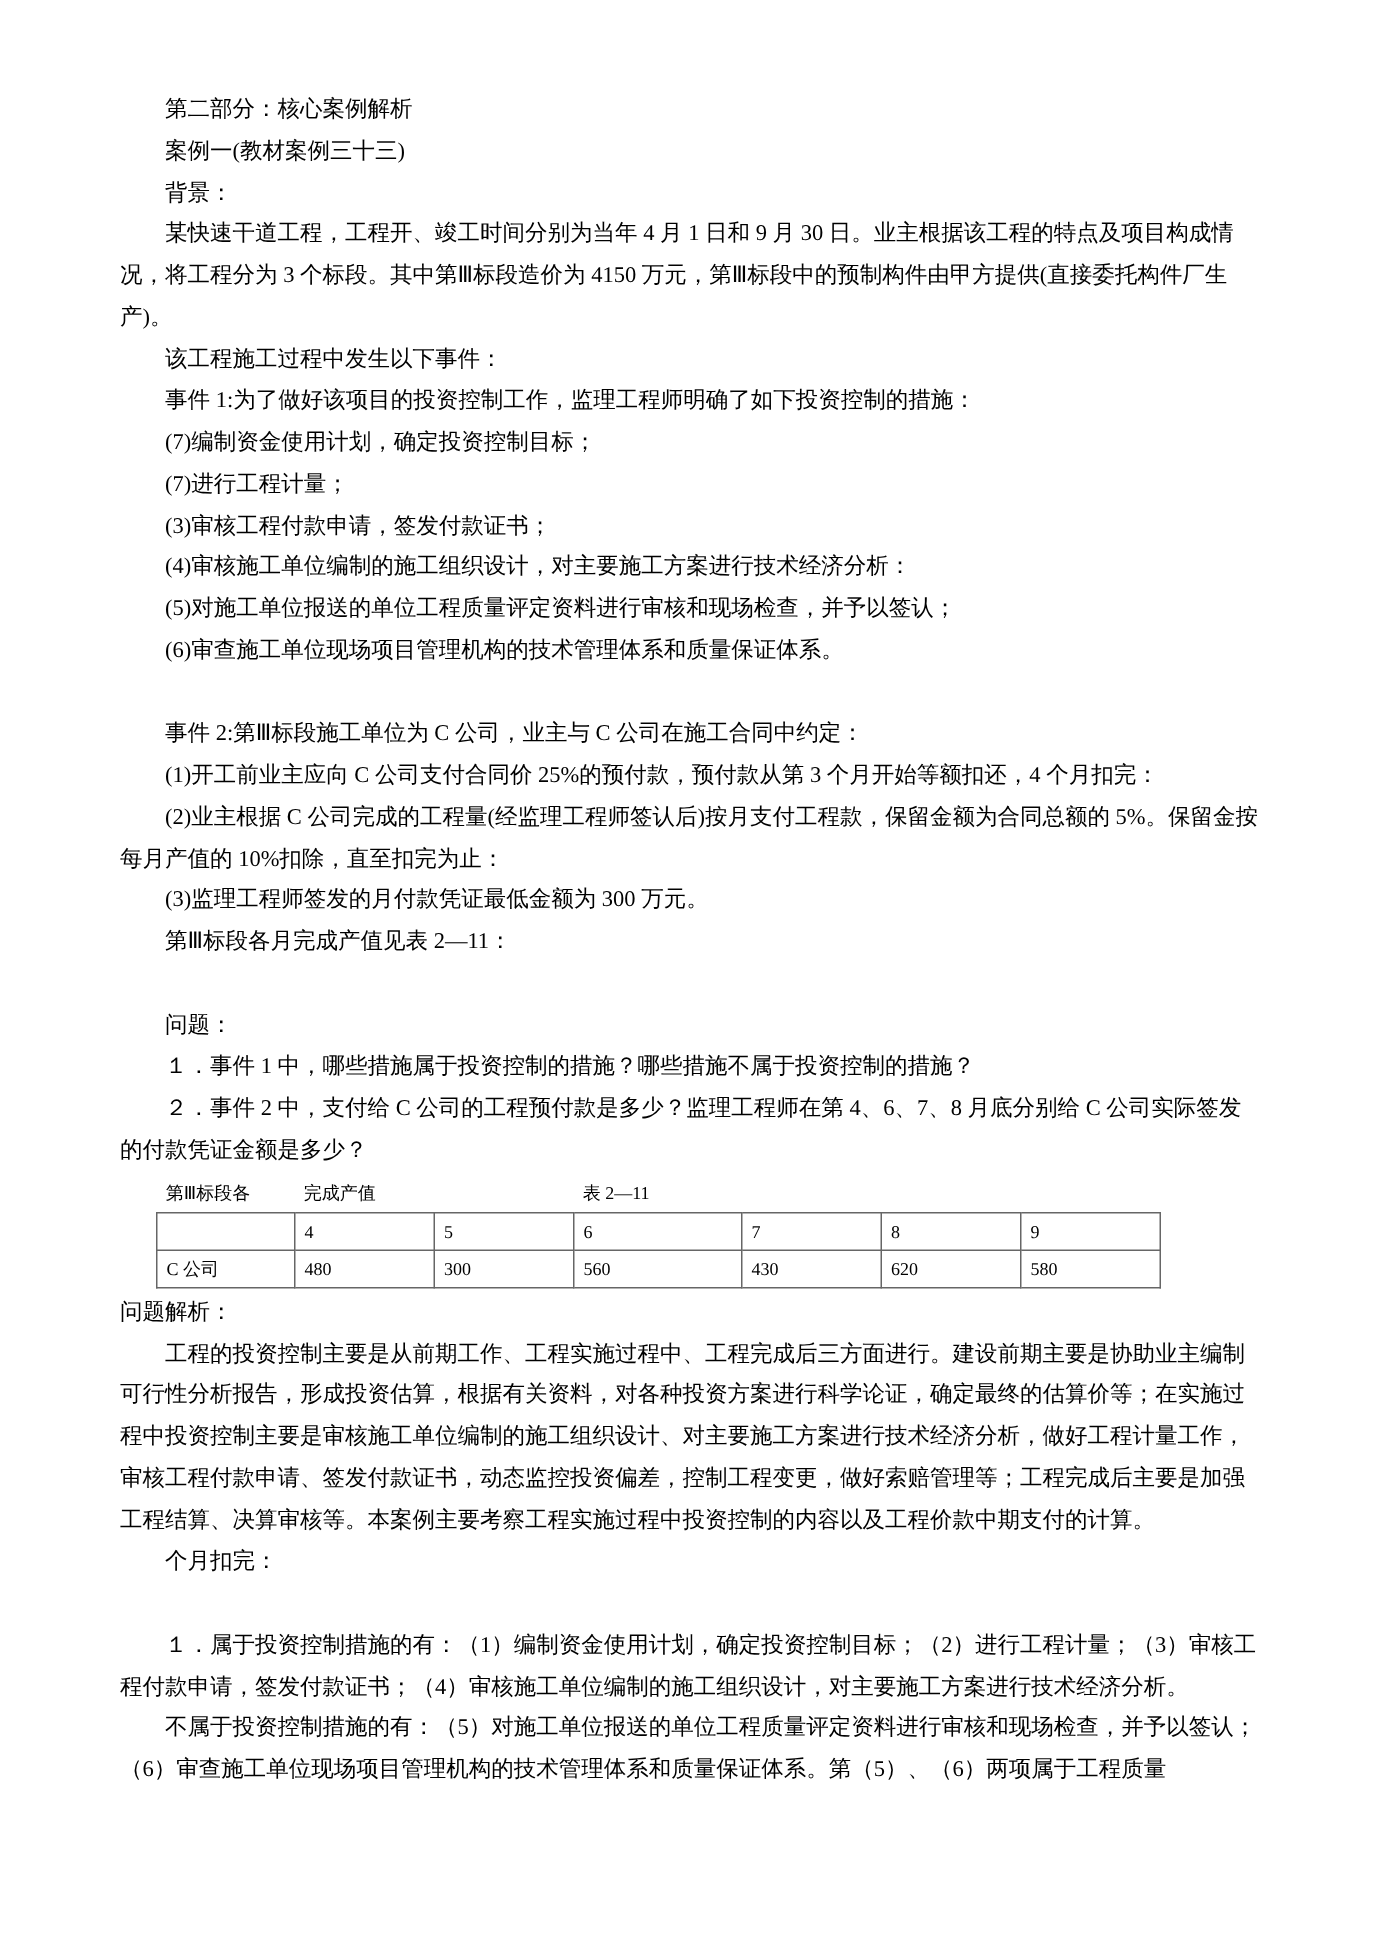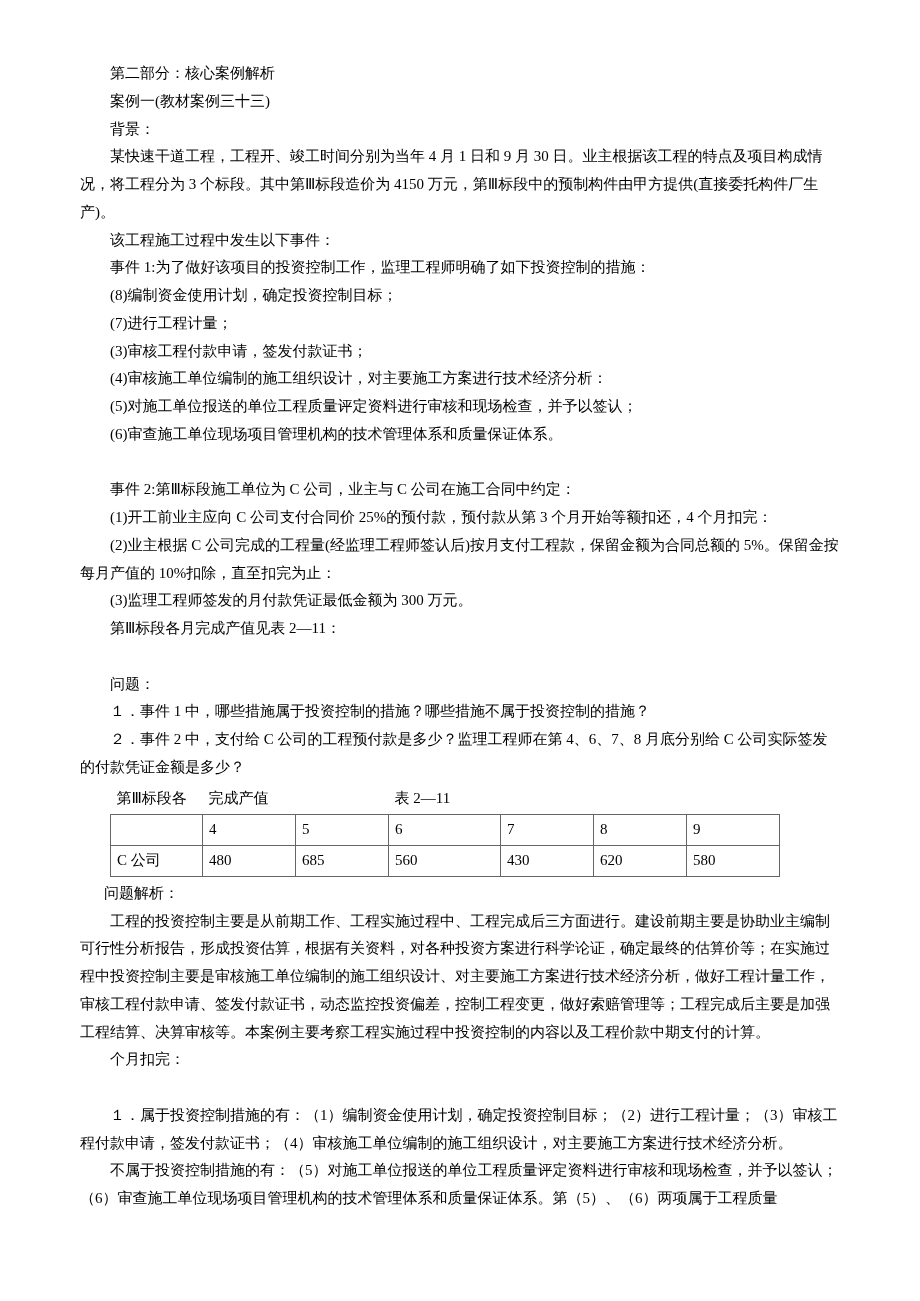--- a/index.html
+++ b/index.html
@@ -17,31 +17,30 @@
       font-weight: normal;
     }
     p {
       margin: 0;
     }
     .indent-1 {
       text-indent: 2em;
     }
     .indent-0 {
       text-indent: 0;
-      margin-left: 24px;
     }
     .gap {
       height: 1.85em;
     }
     table {
       border-collapse: collapse;
       margin-left: 2em;
       margin-top: 0.2em;
       margin-bottom: 0.2em;
-      font-size: 15px;
+      font-size: 12px;
     }
     td {
       border: 1px solid #666;
       padding: 1px 6px;
       min-width: 80px;
       height: 22px;
     }
     .table-title-row td {
       border: none;
       padding: 0 6px 2px 6px;
@@ -53,21 +52,21 @@
   </style>
 </head>
 <body>
 
 <p class="indent-1 bold">第二部分：核心案例解析</p>
 <p class="indent-1">案例一(教材案例三十三)</p>
 <p class="indent-1">背景：</p>
 <p class="indent-1">某快速干道工程，工程开、竣工时间分别为当年 4 月 1 日和 9 月 30 日。业主根据该工程的特点及项目构成情况，将工程分为 3 个标段。其中第Ⅲ标段造价为 4150 万元，第Ⅲ标段中的预制构件由甲方提供(直接委托构件厂生产)。</p>
 <p class="indent-1">该工程施工过程中发生以下事件：</p>
 <p class="indent-1">事件 1:为了做好该项目的投资控制工作，监理工程师明确了如下投资控制的措施：</p>
-<p class="indent-1">(8)编制资金使用计划，确定投资控制目标；</p>
+<p class="indent-1">(7)编制资金使用计划，确定投资控制目标；</p>
 <p class="indent-1">(7)进行工程计量；</p>
 <p class="indent-1">(3)审核工程付款申请，签发付款证书；</p>
 <p class="indent-1">(4)审核施工单位编制的施工组织设计，对主要施工方案进行技术经济分析：</p>
 <p class="indent-1">(5)对施工单位报送的单位工程质量评定资料进行审核和现场检查，并予以签认；</p>
 <p class="indent-1">(6)审查施工单位现场项目管理机构的技术管理体系和质量保证体系。</p>
 
 <div class="gap"></div>
 
 <p class="indent-1">事件 2:第Ⅲ标段施工单位为 C 公司，业主与 C 公司在施工合同中约定：</p>
 <p class="indent-1">(1)开工前业主应向 C 公司支付合同价 25%的预付款，预付款从第 3 个月开始等额扣还，4 个月扣完：</p>
@@ -96,21 +95,21 @@
     <td>4</td>
     <td>5</td>
     <td>6</td>
     <td>7</td>
     <td>8</td>
     <td>9</td>
   </tr>
   <tr>
     <td class="w-small">C 公司</td>
     <td>480</td>
-    <td>685</td>
+    <td>300</td>
     <td>560</td>
     <td>430</td>
     <td>620</td>
     <td>580</td>
   </tr>
 </tbody>
   </table>
 
 <p class="indent-0">问题解析：</p>
 <p class="indent-1">工程的投资控制主要是从前期工作、工程实施过程中、工程完成后三方面进行。建设前期主要是协助业主编制可行性分析报告，形成投资估算，根据有关资料，对各种投资方案进行科学论证，确定最终的估算价等；在实施过程中投资控制主要是审核施工单位编制的施工组织设计、对主要施工方案进行技术经济分析，做好工程计量工作，审核工程付款申请、签发付款证书，动态监控投资偏差，控制工程变更，做好索赔管理等；工程完成后主要是加强工程结算、决算审核等。本案例主要考察工程实施过程中投资控制的内容以及工程价款中期支付的计算。</p>

